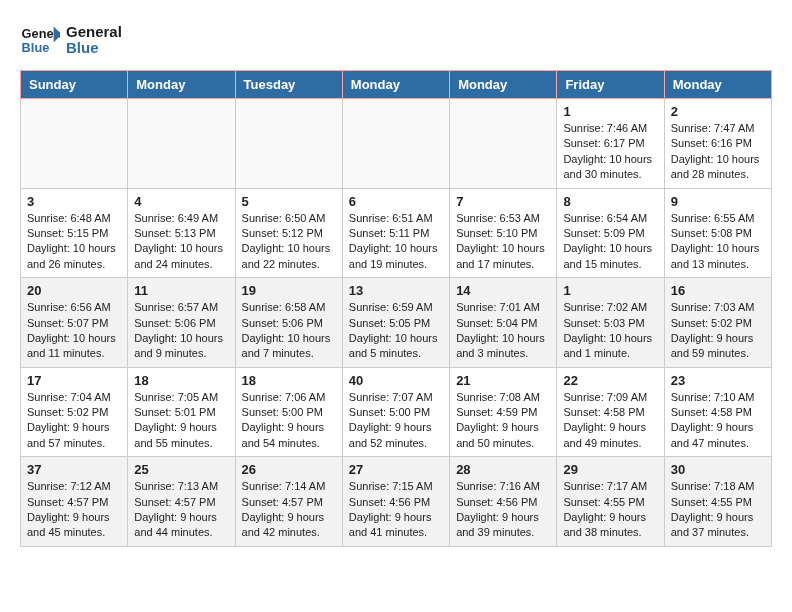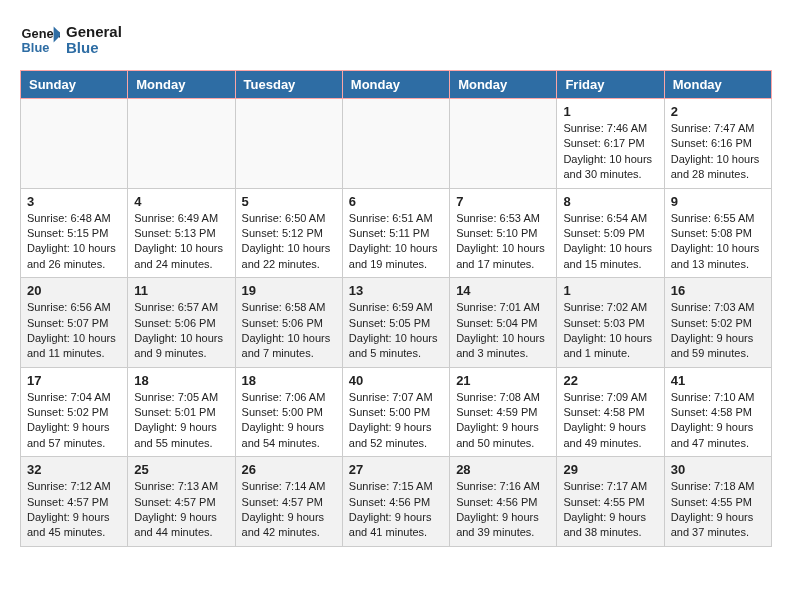--- a/index.html
+++ b/index.html
@@ -201,27 +201,27 @@
         </td>
         <td>
           <div class="day-num">21</div>
           <div class="day-info">Sunrise: 7:08 AM<br>Sunset: 4:59 PM<br>Daylight: 9 hours<br>and 50 minutes.</div>
         </td>
         <td>
           <div class="day-num">22</div>
           <div class="day-info">Sunrise: 7:09 AM<br>Sunset: 4:58 PM<br>Daylight: 9 hours<br>and 49 minutes.</div>
         </td>
         <td>
-          <div class="day-num">41</div>
+          <div class="day-num">23</div>
           <div class="day-info">Sunrise: 7:10 AM<br>Sunset: 4:58 PM<br>Daylight: 9 hours<br>and 47 minutes.</div>
         </td>
       </tr>
       <tr>
         <td class="shaded">
-          <div class="day-num">32</div>
+          <div class="day-num">37</div>
           <div class="day-info">Sunrise: 7:12 AM<br>Sunset: 4:57 PM<br>Daylight: 9 hours<br>and 45 minutes.</div>
         </td>
         <td class="shaded">
           <div class="day-num">25</div>
           <div class="day-info">Sunrise: 7:13 AM<br>Sunset: 4:57 PM<br>Daylight: 9 hours<br>and 44 minutes.</div>
         </td>
         <td class="shaded">
           <div class="day-num">26</div>
           <div class="day-info">Sunrise: 7:14 AM<br>Sunset: 4:57 PM<br>Daylight: 9 hours<br>and 42 minutes.</div>
         </td>

